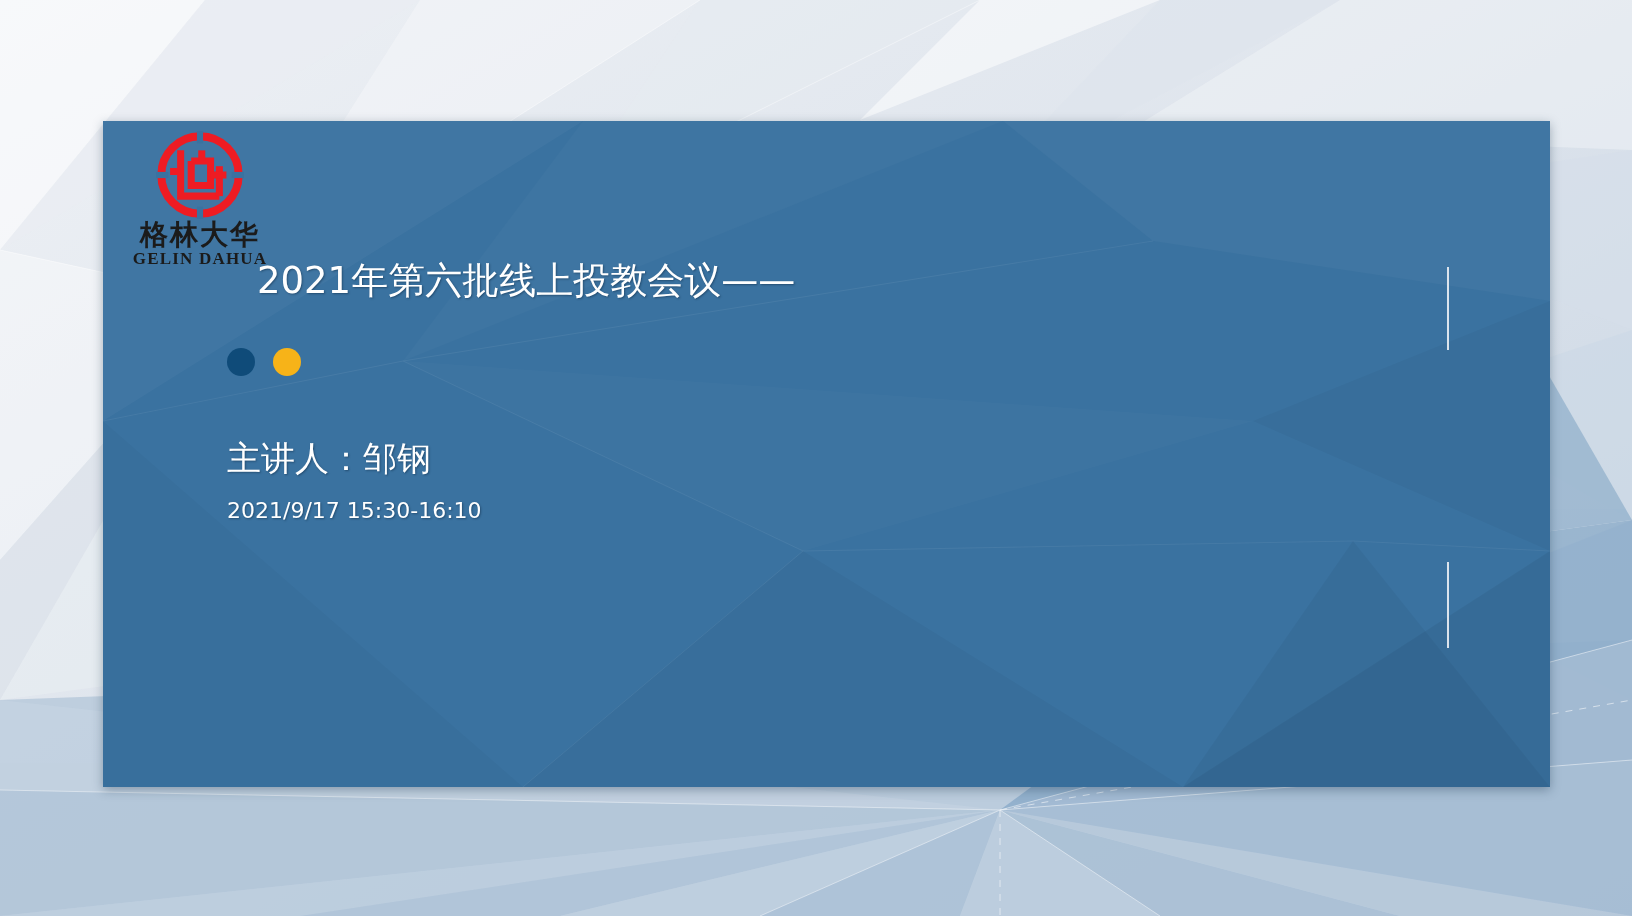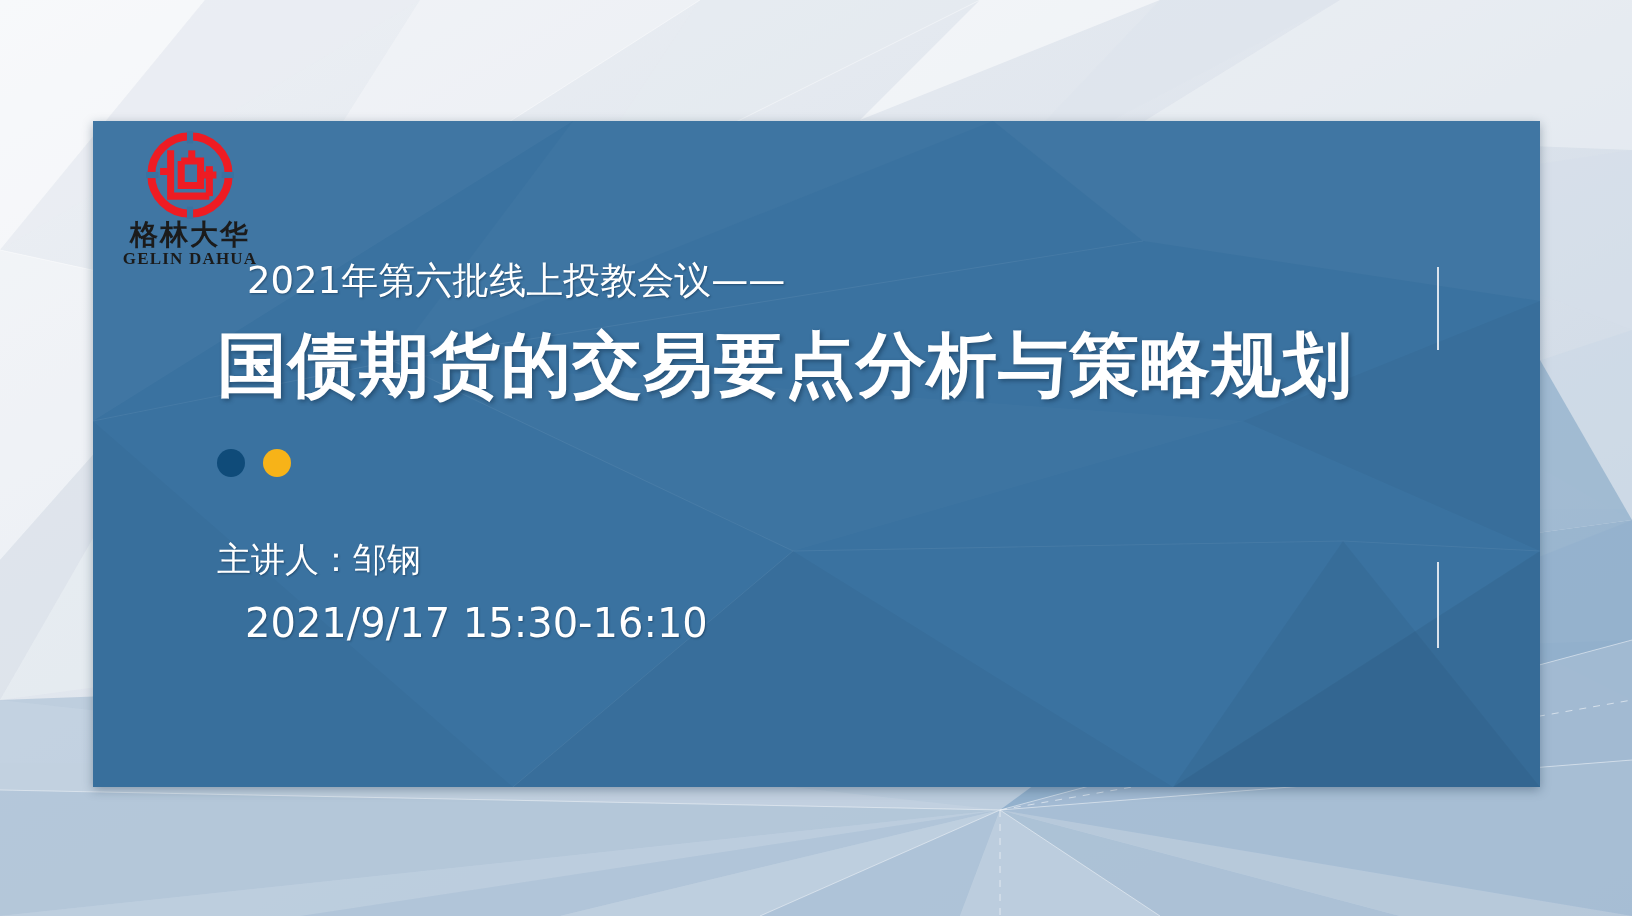--- a/index.html
+++ b/index.html
@@ -25,21 +25,21 @@
     position: absolute;
     left: 0; top: 0;
     width: 1632px;
     height: 916px;
     display: block;
   }
 
   
   #panel {
     position: absolute;
-    left: 93px;
+    left: 103px;
     top: 121px;
     width: 1447px;
     height: 666px;
     background: #a16207;
     box-shadow: 0 3px 10px rgba(20,45,70,0.35);
     overflow: hidden;
   }
   #panel-poly {
     position: absolute;
     left: 0; top: 0;
@@ -131,27 +131,26 @@
     font-size: 34px;
     font-weight: 400;
     color: #ffffff;
     line-height: 1.1;
     white-space: nowrap;
     text-shadow: 1px 1px 2px rgba(10,35,60,0.45);
   }
   .datetime {
     margin-top: 22px;
     font-family: "DejaVu Sans", "Liberation Sans", sans-serif;
-    font-size: 40px;
+    font-size: 22px;
     font-weight: 400;
     color: #ffffff;
     line-height: 1.1;
     white-space: nowrap;
     text-shadow: 1px 1px 2px rgba(10,35,60,0.45);
-    margin-left: 28px;
   }
 
   
   .rule {
     position: absolute;
     width: 2px;
     background: #e9eef3;
     opacity: 0.92;
     z-index: 4;
   }
@@ -277,21 +276,20 @@
             <path d="M28 46 L16 46"></path>
           </g>
         </g>
       </svg>
       <span class="logo-cn">格林大华</span>
       <span class="logo-en">GELIN DAHUA</span>
     </div>
 
     <div class="text-stack">
       <div class="subtitle">2021年第六批线上投教会议——</div>
-      <div class="main-title">国债期货的交易要点分析与策略规划</div>
       <div class="dots">
         <span class="dot" style="background:#0f4b79"></span>
         <span class="dot" style="background:#f7b318"></span>
       </div>
       <div class="byline">主讲人：邹钢</div>
       <div class="datetime">2021/9/17  15:30-16:10</div>
     </div>
 
     <span id="rule-top" class="rule" style="background: rgb(233, 238, 243);"></span>
     <span id="rule-bottom" class="rule" style="background: rgb(233, 238, 243);"></span>

